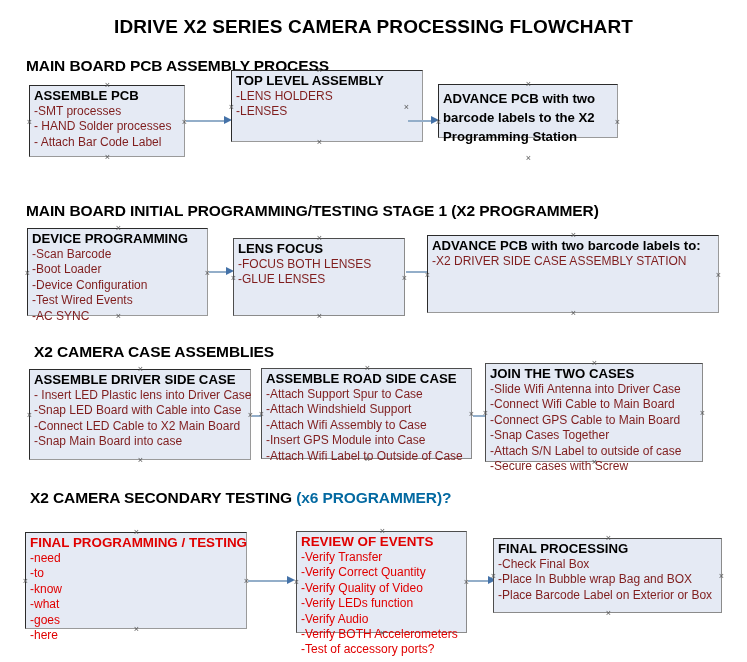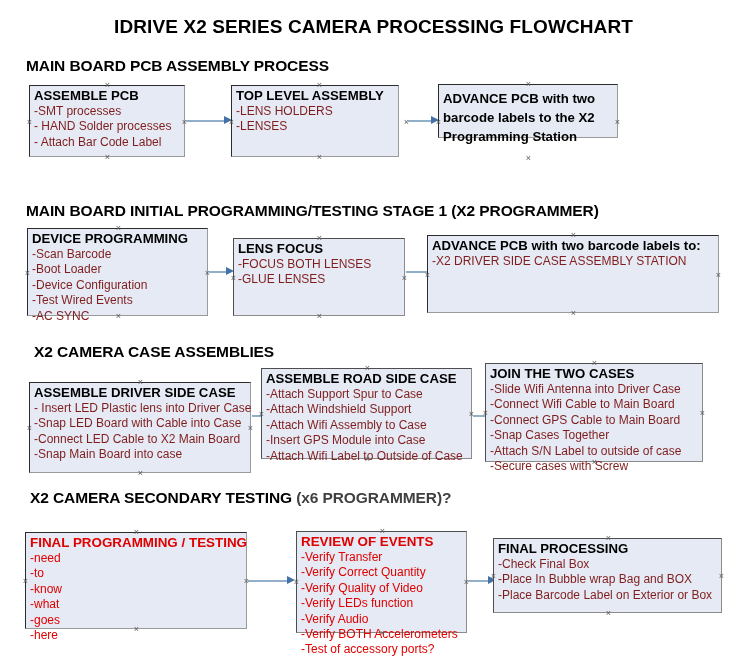--- a/index.html
+++ b/index.html
@@ -33,21 +33,21 @@
   }
   .section-head {
     position: absolute;
     font-size: 15.5px;
     font-weight: bold;
     color: #000;
     white-space: nowrap;
     letter-spacing: -0.1px;
   }
   .section-head .accent {
-    color: #404040;
+    color: #0369a1;
   }
   
   .fbox {
     position: absolute;
     background: #e5eaf4;
     border: 1px solid #2b2b2b;
     border-right-color: #9a9a9a;
     border-bottom-color: #9a9a9a;
     box-sizing: border-box;
     padding: 2px 0 0 4px;
@@ -137,21 +137,21 @@
     <span class="hx" style="left:-4px; top:33px;"></span>
     <span class="hx" style="left:151px; top:33px;"></span>
     <span class="hx" style="left:74px; top:68px;"></span>
   </div>
 
   <div class="conn" style="left:186px; top:116px; width:46px;">
     <div class="shaft"></div>
     <div class="head"></div>
   </div>
 
-  <div class="fbox" style="left:231px; top:85px; width:168px; height:72px;">
+  <div class="fbox" style="left:231px; top:70px; width:192px; height:72px;">
     <div class="btitle">TOP LEVEL ASSEMBLY</div>
     <div class="bline">-LENS HOLDERS</div>
     <div class="bline">-LENSES</div>
     <span class="hx" style="left:84px; top:-4px;"></span>
     <span class="hx" style="left:-4px; top:33px;"></span>
     <span class="hx" style="left:171px; top:33px;"></span>
     <span class="hx" style="left:84px; top:68px;"></span>
   </div>
 
   <div class="conn" style="left:408px; top:116px; width:31px;">
@@ -210,21 +210,21 @@
     <span class="hx" style="left:142px; top:-4px;"></span>
     <span class="hx" style="left:-4px; top:36px;"></span>
     <span class="hx" style="left:287px; top:36px;"></span>
     <span class="hx" style="left:142px; top:74px;"></span>
   </div>
 
   <div class="section-head" style="left:34px; top:343px;">
     <span>X2 CAMERA CASE ASSEMBLIES</span>
   </div>
 
-  <div class="fbox" style="left:29px; top:382px; width:222px; height:91px;">
+  <div class="fbox" style="left:29px; top:369px; width:222px; height:91px;">
     <div class="btitle">ASSEMBLE DRIVER SIDE CASE</div>
     <div class="bline">- Insert LED Plastic lens into Driver Case</div>
     <div class="bline">-Snap LED Board with Cable into Case</div>
     <div class="bline">-Connect LED Cable to X2 Main Board</div>
     <div class="bline">-Snap Main Board into case</div>
     <span class="hx" style="left:107px; top:-4px;"></span>
     <span class="hx" style="left:-4px; top:42px;"></span>
     <span class="hx" style="left:217px; top:42px;"></span>
     <span class="hx" style="left:107px; top:87px;"></span>
   </div>

